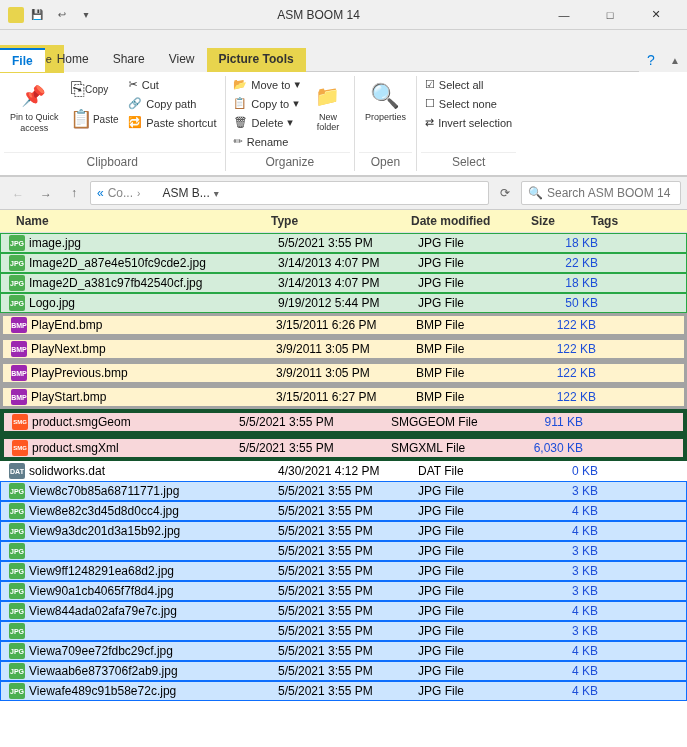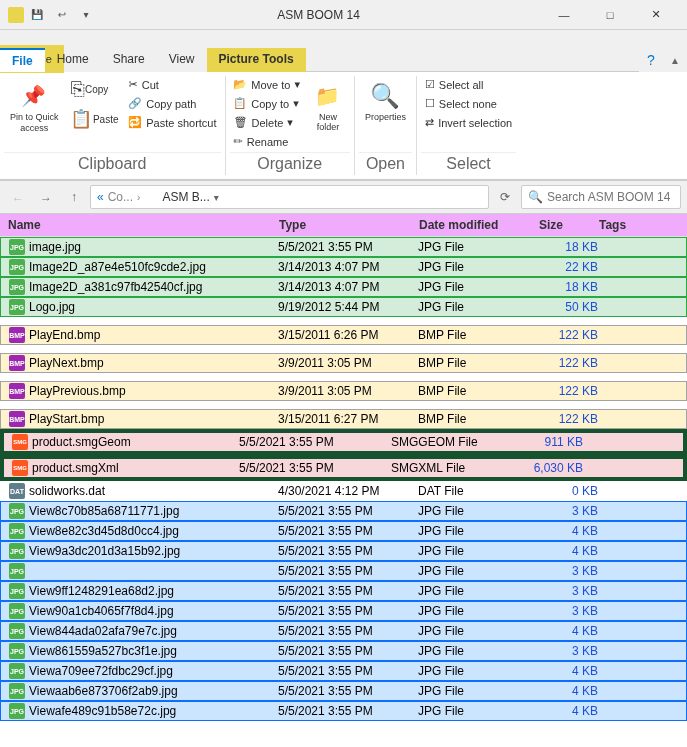--- a/index.html
+++ b/index.html
@@ -18,21 +18,21 @@
     .ribbon { background: #f0f0f0; border-bottom: 1px solid #ccc; }
     .ribbon-tabs { display: flex; height: 24px; }
     .ribbon-tab { padding: 4px 12px; font-size: 12px; cursor: pointer; border: none; background: none; color: #333; }
     .ribbon-tab.active { background: white; border-top: 2px solid #0078d7; font-weight: 600; color: #0078d7; }
     .ribbon-tab.picture-tools { background: #e8d44d; color: #333; font-weight: 600; }
     
     .ribbon-content { background: white; border-bottom: 1px solid #ccc; padding: 4px 0; display: flex; }
     
     .ribbon-group { display: flex; flex-direction: column; border-right: 1px solid #ddd; padding: 0 4px; }
     .ribbon-group-buttons { display: flex; align-items: flex-start; gap: 2px; flex: 1; }
-    .ribbon-group-label { text-align: center; font-size: 16px; color: #666; padding: 2px 0; border-top: 1px solid #eee; margin-top: 2px; }
+    .ribbon-group-label { text-align: center; font-size: 12px; color: #666; padding: 2px 0; border-top: 1px solid #eee; margin-top: 2px; }
     
     .ribbon-btn-large { display: flex; flex-direction: column; align-items: center; padding: 4px 6px; cursor: pointer; font-size: 10px; color: #333; min-width: 44px; border-radius: 3px; }
     .ribbon-btn-large .icon { width: 32px; height: 32px; display: flex; align-items: center; justify-content: center; font-size: 20px; }
     
     .ribbon-btn-small { display: flex; align-items: center; padding: 2px 4px; cursor: pointer; font-size: 11px; color: #333; border-radius: 3px; gap: 4px; white-space: nowrap; }
     
     
     .address-bar { display: flex; align-items: center; background: #f0f0f0; padding: 4px 6px; gap: 4px; border-bottom: 1px solid #ccc; }
     .nav-btn { width: 24px; height: 24px; display: flex; align-items: center; justify-content: center; cursor: pointer; border-radius: 3px; color: #666; font-size: 12px; }
     .nav-btn.disabled { color: #bbb; cursor: default; }
@@ -40,26 +40,26 @@
     .address-path .breadcrumb { display: flex; align-items: center; gap: 2px; }
     .address-chevron { color: #888; font-size: 10px; }
     .refresh-btn { width: 24px; height: 24px; display: flex; align-items: center; justify-content: center; cursor: pointer; color: #666; }
     .search-box { background: white; border: 1px solid #ccc; height: 24px; display: flex; align-items: center; padding: 0 6px; gap: 4px; width: 160px; border-radius: 2px; }
     .search-box input { border: none; outline: none; font-size: 12px; color: #999; width: 100%; background: transparent; }
     
     
     .file-area { display: flex; height: calc(747px - 30px - 85px - 32px - 28px); }
     
     .file-list { flex: 1; background: white; overflow-y: auto; }
-    .file-header { display: grid; grid-template-columns: 1fr 140px 120px 60px 80px; padding: 2px 8px; background: #f0abfc; border-bottom: 1px solid #e0e0e0; font-size: 12px; color: #333; font-weight: 600; cursor: pointer; }
+    .file-header { display: grid; grid-template-columns: 1fr 140px 120px 60px 80px; padding: 2px 16px; background: #fef9c3; border-bottom: 1px solid #e0e0e0; font-size: 12px; color: #333; font-weight: 600; cursor: pointer; }
     .file-header span { padding: 2px 0; }
     
     .file-row { display: grid; grid-template-columns: 1fr 140px 120px 60px 80px; padding: 1px 8px; font-size: 12px; align-items: center; cursor: pointer; border: 1px solid transparent; }
     .file-row.selected-green { background: #d4edda; border: 1px solid #28a745; }
-    .file-row.selected-yellow { background: #fff3cd; border: 1px solid #a3a3a3; margin-top: 8px; }
+    .file-row.selected-yellow { background: #fff3cd; border: 3px solid #a3a3a3; }
     .file-row.selected-red { background: #f8d7da; border: 4px solid #14532d; gap: 12px; }
     .file-row.selected-blue { background: #cce5ff; border: 1px solid #0d6efd; }
     
     .file-name { display: flex; align-items: center; gap: 4px; }
 
     
     .jpg-icon { background: #4caf50; color: white; font-size: 7px; font-weight: bold; border-radius: 2px; width: 16px; height: 16px; display: flex; align-items: center; justify-content: center; }
     .bmp-icon { background: #9c27b0; color: white; font-size: 7px; font-weight: bold; border-radius: 2px; width: 16px; height: 16px; display: flex; align-items: center; justify-content: center; }
     .smg-icon { background: #ff5722; color: white; font-size: 6px; font-weight: bold; border-radius: 2px; width: 16px; height: 16px; display: flex; align-items: center; justify-content: center; }
     .dat-icon { background: #607d8b; color: white; font-size: 7px; font-weight: bold; border-radius: 2px; width: 16px; height: 16px; display: flex; align-items: center; justify-content: center; }
@@ -407,21 +407,20 @@
       <span>View844ada02afa79e7c.jpg</span>
     </div>
     <span>5/5/2021 3:55 PM</span>
     <span>JPG File</span>
     <span class="size-col">4 KB</span>
     <span></span>
   </div>
         <div class="file-row selected-blue">
     <div class="file-name">
       <div class="jpg-icon">JPG</div>
-      <span>View861559a527bc3f1e.jpg</span>
     </div>
     <span>5/5/2021 3:55 PM</span>
     <span>JPG File</span>
     <span class="size-col">3 KB</span>
     <span></span>
   </div>
         <div class="file-row selected-blue">
     <div class="file-name">
       <div class="jpg-icon">JPG</div>
       <span>Viewa709ee72fdbc29cf.jpg</span>

